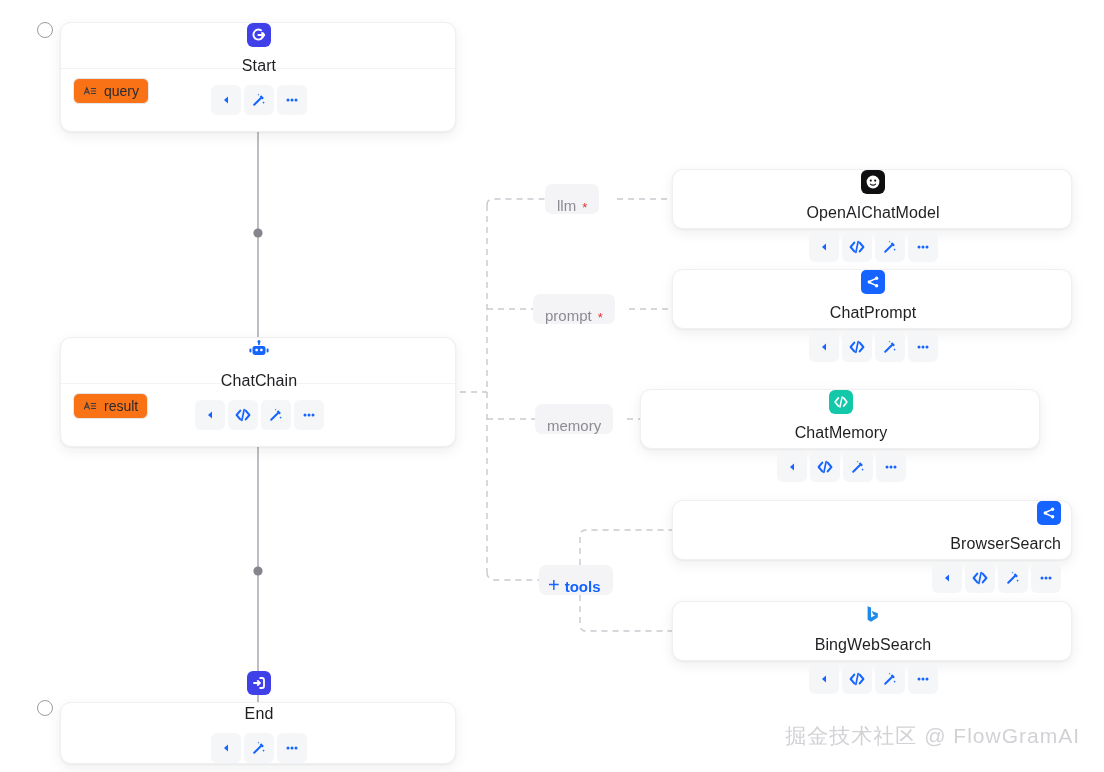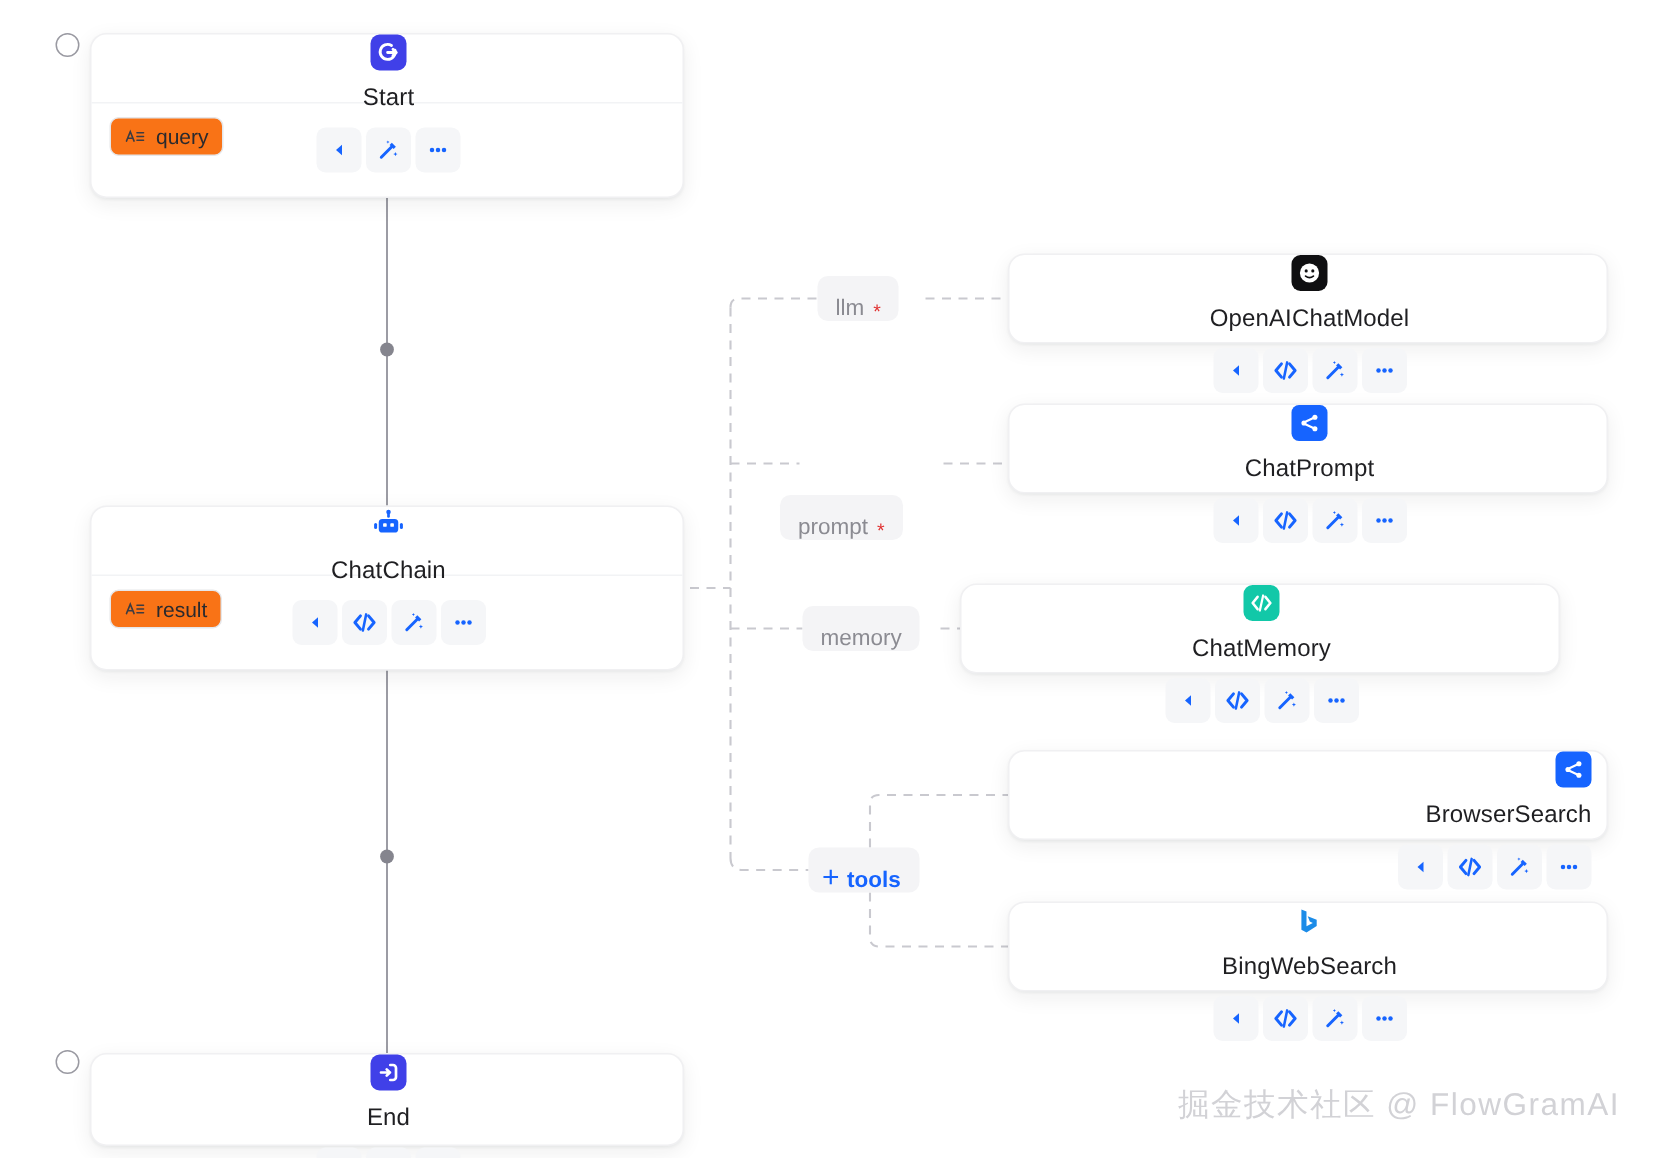--- a/index.html
+++ b/index.html
@@ -115,21 +115,21 @@
   </svg>
 
   <div class="anchor" style="left:37px; top:22px;"></div>
   <div class="anchor" style="left:37px; top:700px;"></div>
 
   <div class="port-label" style="left:545px; top:184px;">
     <span>llm</span>
     <span class="req">*</span>
   </div>
 
-  <div class="port-label" style="left:520px; top:294px;margin-top:36px;">
+  <div class="port-label" style="left:533px; top:294px;">
     <span>prompt</span>
     <span class="req">*</span>
   </div>
 
   <div class="port-label" style="left:535px; top:404px;">
     <span>memory</span>
   </div>
 
   <div class="port-label accent" style="left:539px; top:565px;">
     <span class="plus">+</span>
@@ -227,21 +227,21 @@
         <svg width="14" height="14" viewBox="0 0 16 16">
           <path d="M1.5 11.5 4.4 4.3 7.3 11.5M2.5 9.3h3.8" fill="none" stroke="#3c3c42" stroke-width="1.2" stroke-linecap="round"></path>
           <path d="M9.5 5.2h5M9.5 8h5M9.5 10.8h5" stroke="#3c3c42" stroke-width="1.2" stroke-linecap="round"></path>
         </svg>
         <span class="ftxt">result</span>
       </span>
     </div>
   </div>
 
   <div class="node" style="left:60px; top:702px; width:396px; height:62px;">
-    <div class="node-head" style="height:60px;">
+    <div class="node-head" style="height:60px;justify-content:flex-end;">
       <span class="node-icon" style="background:#4040e8;">
         <svg width="16" height="16" viewBox="0 0 16 16">
           <path d="M9.2 3H11a2 2 0 0 1 2 2v6a2 2 0 0 1-2 2H9.2" fill="none" stroke="#fff" stroke-width="1.8" stroke-linecap="round"></path>
           <path d="M3 8h6M6.8 5.9 8.9 8l-2.1 2.1" fill="none" stroke="#fff" stroke-width="1.8" stroke-linecap="round" stroke-linejoin="round"></path>
         </svg>
       </span>
       <span class="node-title">End</span>
       <span class="toolbar">
         <span class="tbtn">
           <svg width="14" height="14" viewBox="0 0 14 14">

